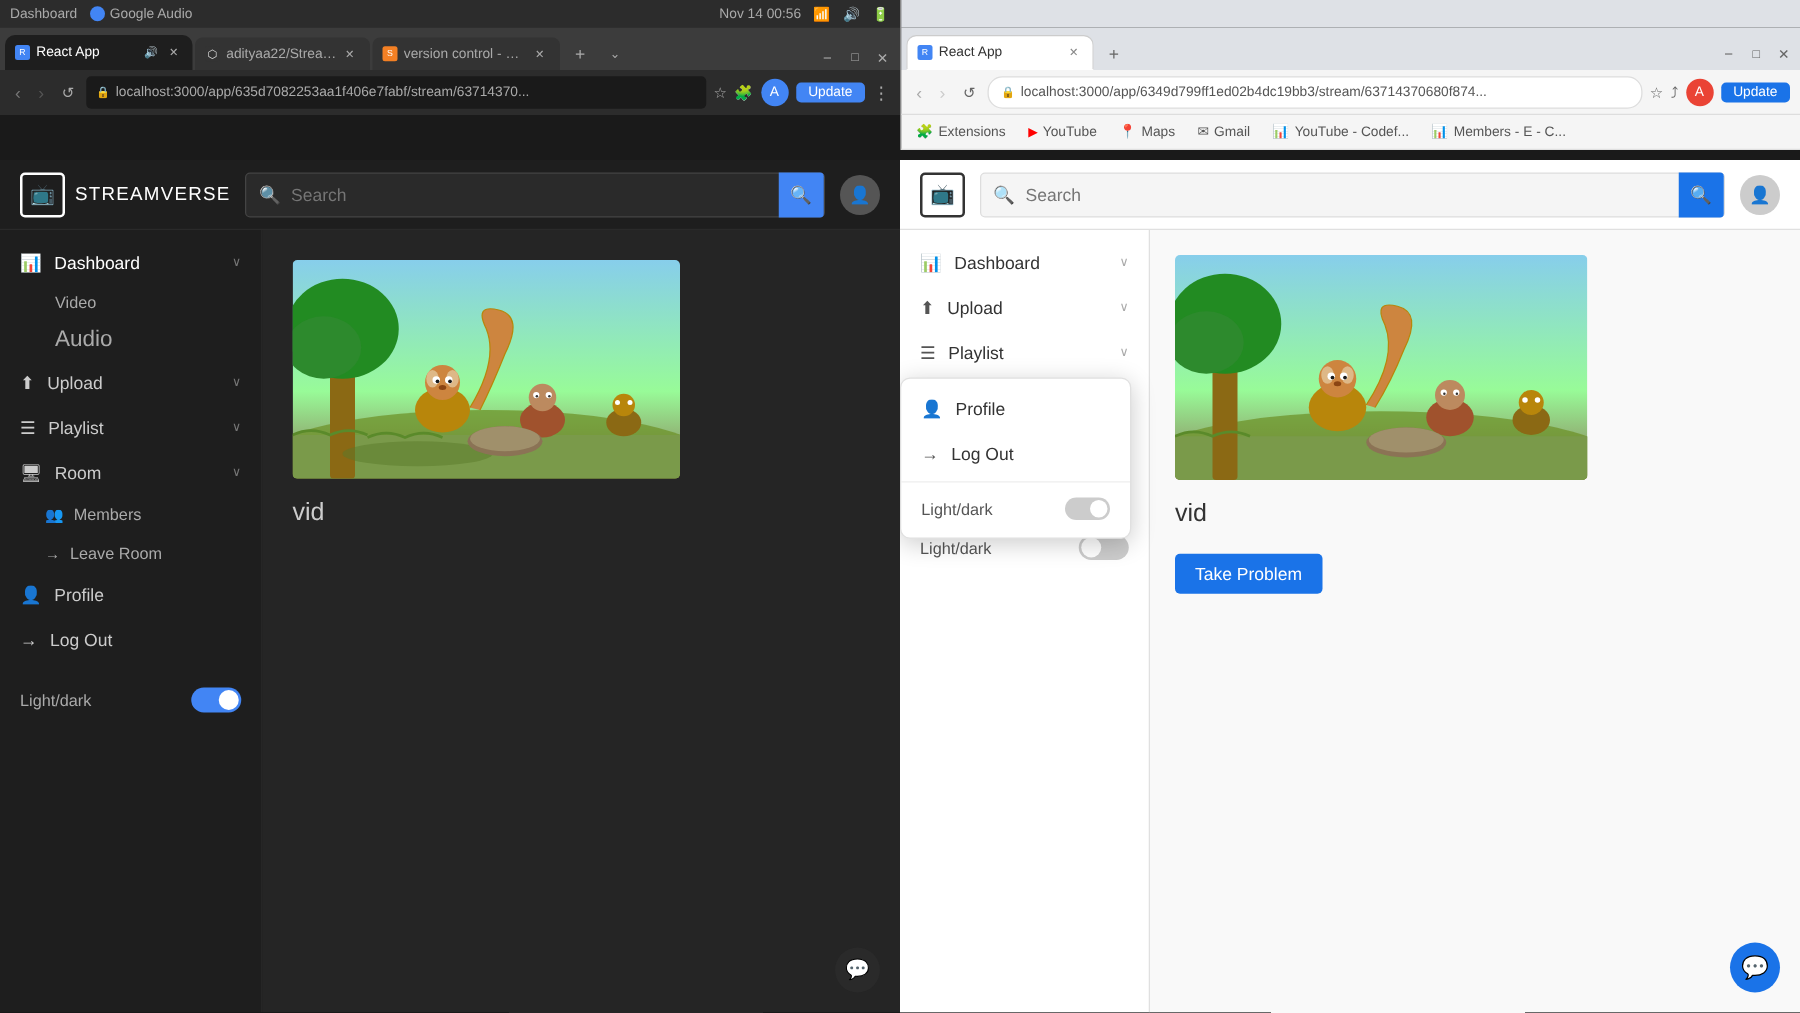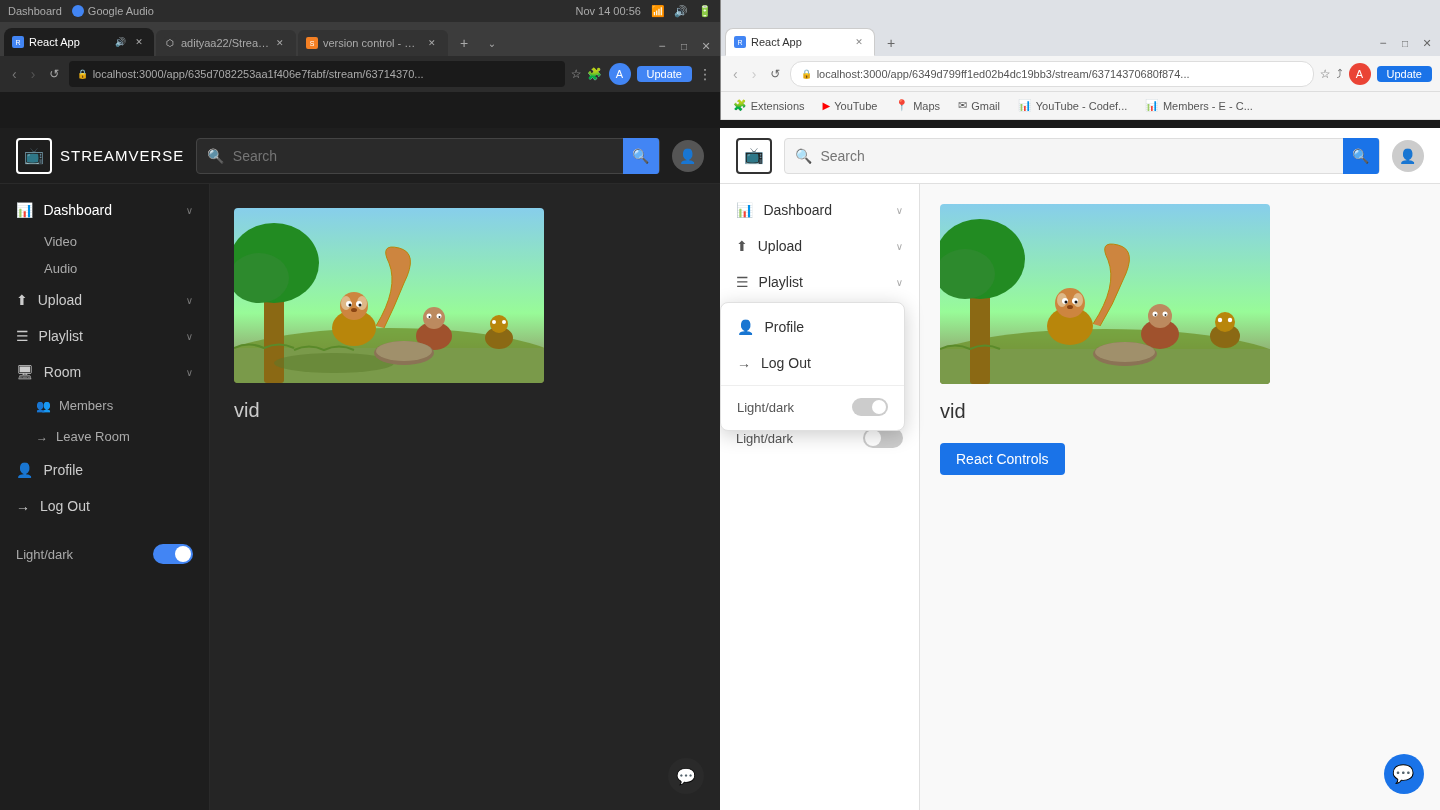--- a/index.html
+++ b/index.html
@@ -145,21 +145,21 @@
 
   <div style="display:flex;flex:1;overflow:hidden;">
 
     <div style="width:210px;background:#1e1e1e;padding:8px 0;overflow-y:auto;border-right:1px solid #2a2a2a;flex-shrink:0;">
       <div style="display:flex;align-items:center;padding:10px 16px;cursor:pointer;font-size:14px;color:#fff;gap:10px;font-weight:500;">
         <span style="font-size:14px;">📊</span>
         <span>Dashboard</span>
         <span style="margin-left:auto;font-size:10px;color:#777;">∨</span>
       </div>
       <div style="padding:6px 16px 6px 44px;font-size:13px;color:#aaa;cursor:pointer;">Video</div>
-      <div style="padding:6px 16px 6px 44px;font-size:13px;color:#aaa;cursor:pointer;">Audio</div>
+      <div style="padding:6px 16px 6px 44px;font-size:18px;color:#aaa;cursor:pointer;">Audio</div>
       <div style="display:flex;align-items:center;padding:10px 16px;cursor:pointer;font-size:14px;color:#ccc;gap:10px;">
         <span style="font-size:14px;">⬆</span>
         <span>Upload</span>
         <span style="margin-left:auto;font-size:10px;color:#777;">∨</span>
       </div>
       <div style="display:flex;align-items:center;padding:10px 16px;cursor:pointer;font-size:14px;color:#ccc;gap:10px;">
         <span style="font-size:14px;">☰</span>
         <span>Playlist</span>
         <span style="margin-left:auto;font-size:10px;color:#777;">∨</span>
       </div>
@@ -351,21 +351,21 @@
           <ellipse cx="285" cy="132" rx="15" ry="12" fill="#8B6914"></ellipse>
           <circle cx="285" cy="118" r="10" fill="#B8860B"></circle>
           <circle cx="280" cy="116" r="2.2" fill="#fff"></circle>
           <circle cx="290" cy="116" r="2.2" fill="#fff"></circle>
           <path d="M 0 145 Q 15 138 30 145 Q 45 138 60 145" fill="none" stroke="#5a8a2a" stroke-width="2"></path>
           <ellipse cx="185" cy="150" rx="32" ry="12" fill="#8B7355"></ellipse>
           <ellipse cx="185" cy="148" rx="30" ry="10" fill="#A0906B"></ellipse>
         </svg>
       </div>
       <div style="font-size:20px;color:#333;margin-bottom:20px;">vid</div>
-      <button style="background:#1a73e8;color:white;padding:8px 16px;border-radius:4px;font-size:14px;cursor:pointer;border:none;margin-bottom:14px;display:inline-block;">React Controls</button>
+      <button style="background:#1a73e8;color:white;padding:8px 16px;border-radius:4px;font-size:14px;cursor:pointer;border:none;margin-bottom:14px;display:inline-block;">Take Problem</button>
       
       <div style="position:absolute;bottom:16px;right:16px;width:40px;height:40px;background:#1a73e8;border-radius:50%;display:flex;align-items:center;justify-content:center;cursor:pointer;font-size:18px;color:white;">
         <span>💬</span>
       </div>
     </div>
 
     <div style="position:absolute;top:118px;left:0px;width:185px;background:#fff;border-radius:8px;box-shadow:0 4px 20px rgba(0,0,0,0.2);border:1px solid #e0e0e0;z-index:100;padding:6px 0;">
       <div style="display:flex;align-items:center;padding:10px 16px;font-size:14px;color:#333;cursor:pointer;gap:10px;">
         <span style="font-size:14px;color:#555;">👤</span>
         <span>Profile</span>

